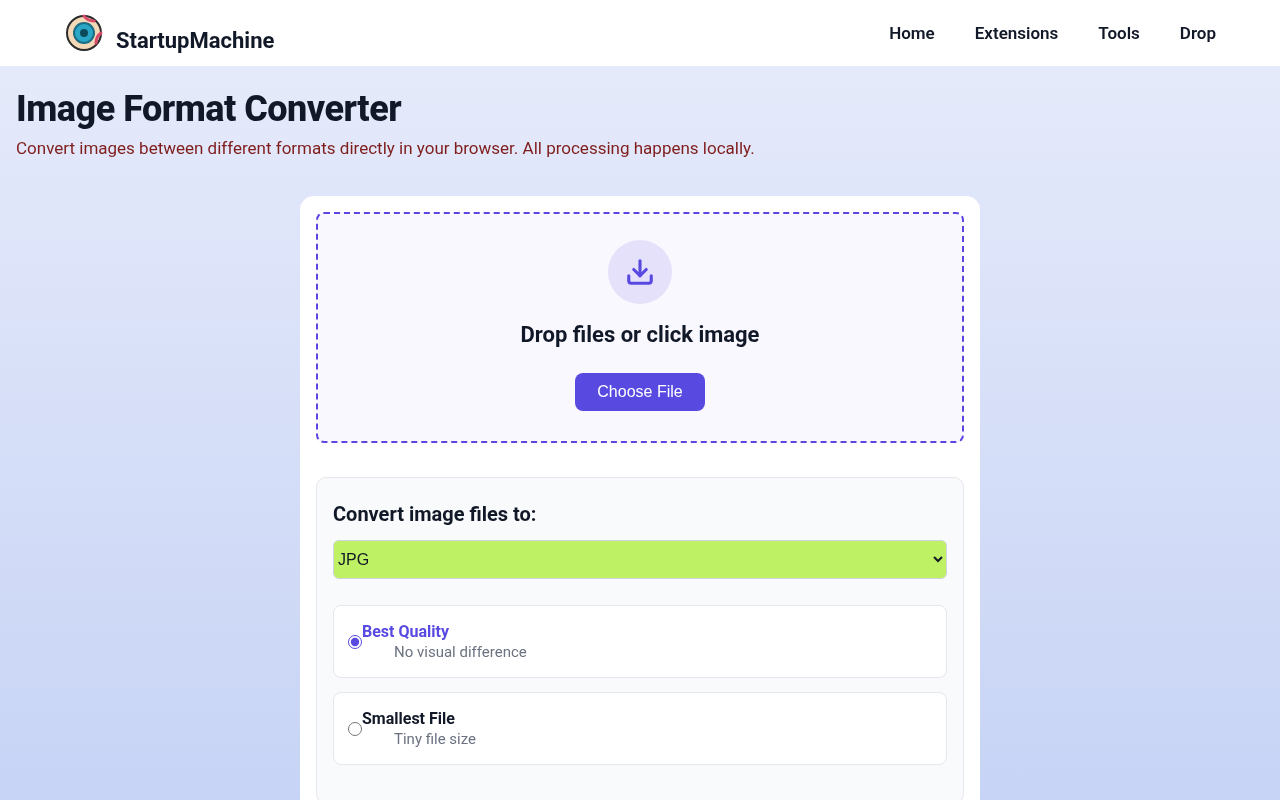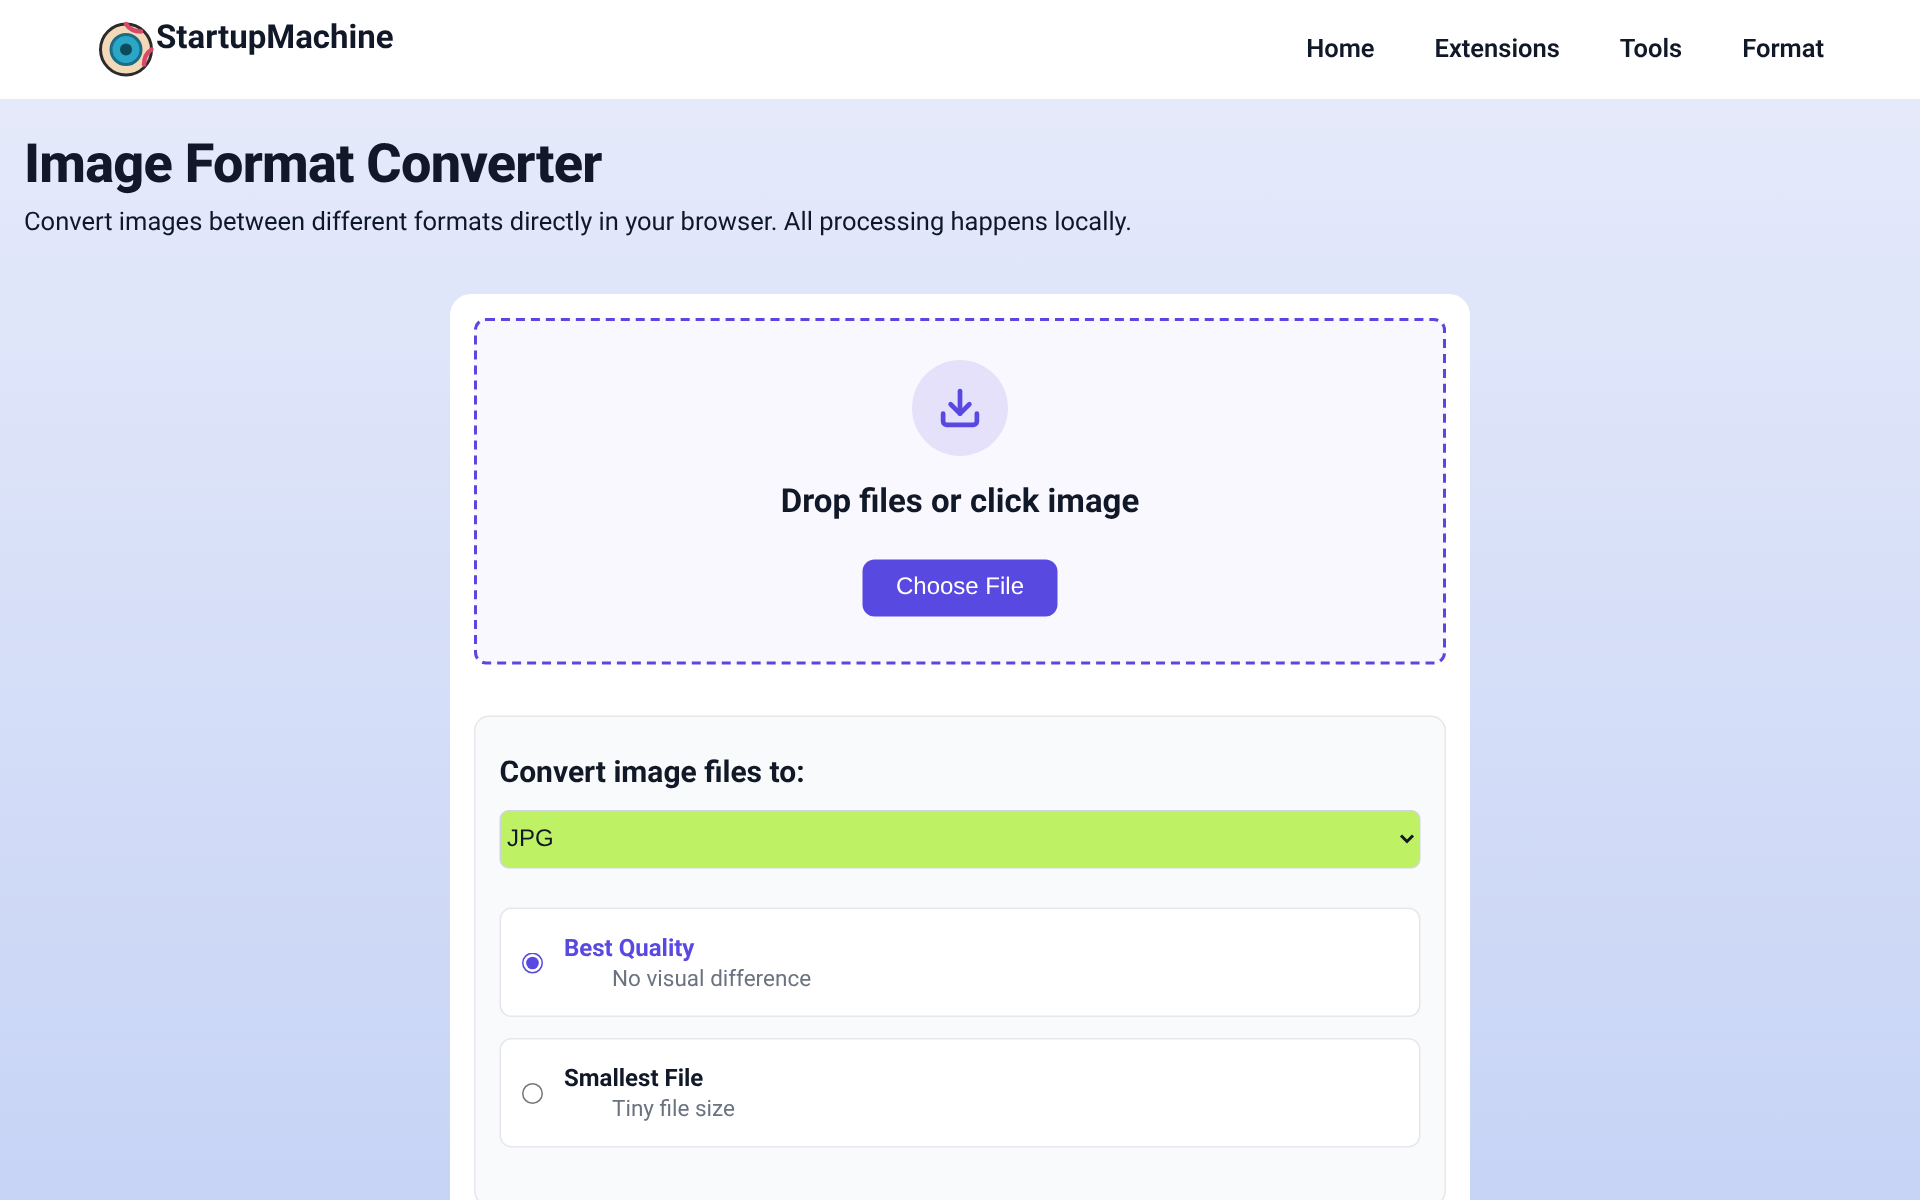--- a/index.html
+++ b/index.html
@@ -17,22 +17,22 @@
     .header {
       background: #ffffff;
       height: 66px;
       display: flex;
       align-items: center;
       justify-content: space-between;
       padding: 0 64px;
     }
     .brand {
       display: flex;
-      align-items: flex-start;
-      gap: 0;
+      align-items: flex-end;
+      gap: 12px;
     }
     .logo-icon {
       width: 40px;
       height: 40px;
       display: flex;
       align-items: center;
       justify-content: center;
     }
     .brand-name {
       font-size: 22px;
@@ -55,21 +55,21 @@
       padding: 22px 32px 0 16px;
     }
     .page-title {
       font-size: 36px;
       font-weight: 800;
       color: #111827;
       letter-spacing: -0.5px;
     }
     .page-subtitle {
       font-size: 17px;
-      color: #0f172a;
+      color: #7f1d1d;
       margin-top: 8px;
     }
     .card {
       background: #ffffff;
       border-radius: 14px;
       width: 680px;
       margin: 38px auto 0 auto;
       padding: 16px;
     }
     .dropzone {
@@ -136,21 +136,20 @@
       margin-bottom: 26px;
       cursor: pointer;
     }
     .quality-option {
       background: #ffffff;
       border: 1px solid #e5e7eb;
       border-radius: 8px;
       padding: 16px 14px;
       display: flex;
       align-items: center;
-      gap: 14px;
       margin-bottom: 14px;
       cursor: pointer;
     }
     .quality-option input[type="radio"] {
       width: 14px;
       height: 14px;
       accent-color: #5849e1;
       cursor: pointer;
     }
     .q-title {
@@ -191,21 +190,21 @@
         <path d="M 20 3 C 22 6, 25 8, 30 8" stroke="#d94a6a" stroke-width="3" fill="none" stroke-linecap="round"></path>
         <path d="M 37 20 C 34 22, 32 25, 32 30" stroke="#d94a6a" stroke-width="3" fill="none" stroke-linecap="round"></path>
       </svg>
     </span>
     <span class="brand-name">StartupMachine</span>
   </div>
   <nav class="nav">
     <a class="nav-link">Home</a>
     <a class="nav-link">Extensions</a>
     <a class="nav-link">Tools</a>
-    <a class="nav-link">Format</a>
+    <a class="nav-link">Drop</a>
   </nav>
 </header>
 
 <div class="page-header">
   <h1 class="page-title">Image Format Converter</h1>
   <p class="page-subtitle">Convert images between different formats directly in your browser. All processing happens locally.</p>
 </div>
 
 <div class="card">
   <div class="dropzone">

